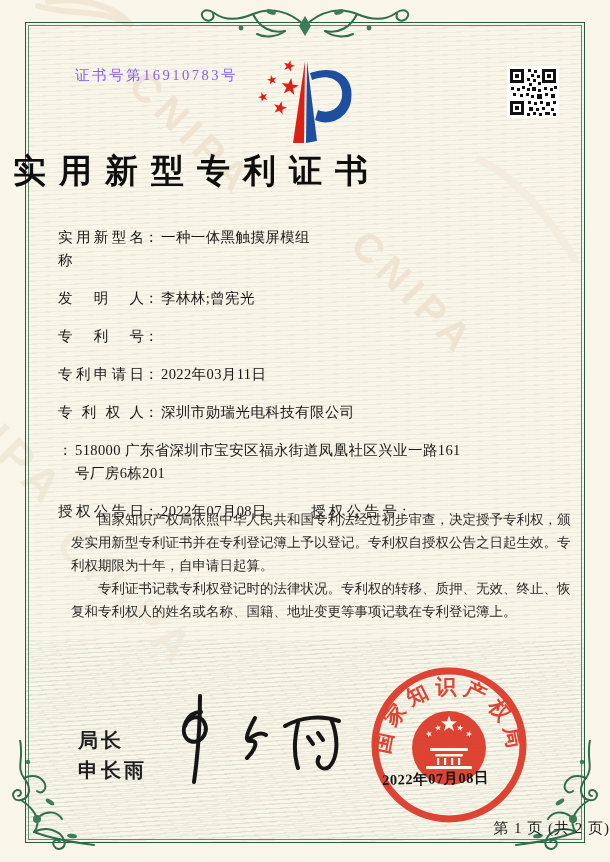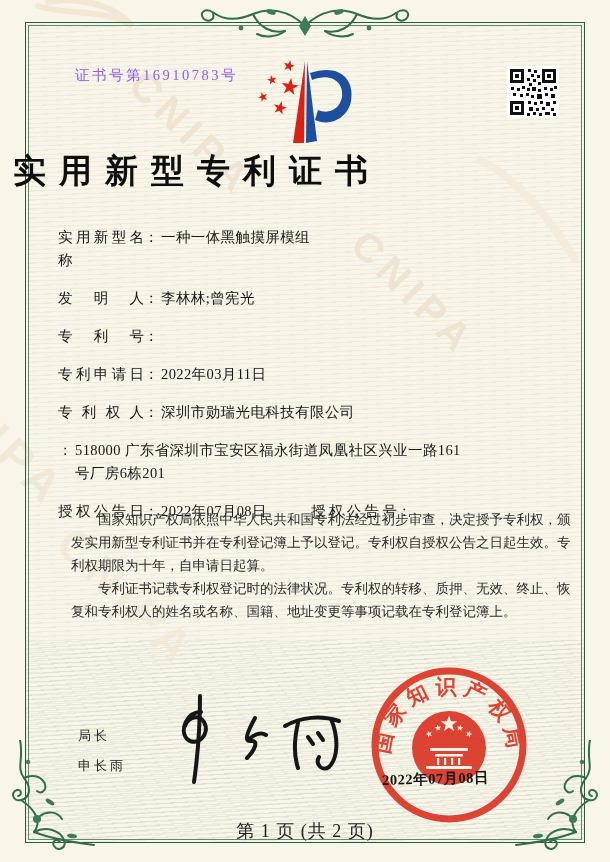--- a/index.html
+++ b/index.html
@@ -38,31 +38,31 @@
   .fcolon{flex:none;width:17px;}
   .fvalue{max-width:400px;letter-spacing:.4px;}
   .fpair2{margin-left:44px;display:flex;}
   .fpair2 .flabel{width:86px;}
 
   #paras{position:absolute;left:55px;top:508px;width:503px;font-size:13.5px;
          line-height:23px;color:#2b2b2b;margin-left:16px;}
   #paras p{margin:0;text-indent:2em;}
 
   .officer{position:absolute;left:78px;font-family:"Liberation Sans","DejaVu Sans",sans-serif;
-           font-size:13px;font-weight:400;letter-spacing:3px;color:#1e1e1e;}
+           font-size:20px;font-weight:700;letter-spacing:3px;color:#1e1e1e;}
   #sig-title{top:727px;}
   #sig-name{top:757px;}
   #signature{position:absolute;left:155px;top:690px;}
 
   #seal{position:absolute;left:366px;top:662px;}
   #seal-date{position:absolute;left:382px;top:769px;width:150px;font-size:14.5px;
              font-weight:700;color:#141414;letter-spacing:.5px;transform:rotate(-1.5deg);}
 
-  #footer{position:absolute;left:0;right:0;top:819px;text-align:center;
-          font-size:18px;color:#222;letter-spacing:1px;}
+  #footer{position:absolute;left:0;right:0;top:819px;text-align:right;
+          font-size:15px;color:#222;letter-spacing:1px;}
 
   .orn{position:absolute;pointer-events:none;}
   #orn-top{left:193px;top:2px;}
   #orn-bl{left:6px;top:740px;}
   #orn-br{right:6px;top:740px;transform:scaleX(-1);}
   .swirl{position:absolute;pointer-events:none;}
 </style>
 </head>
 <body>
 

